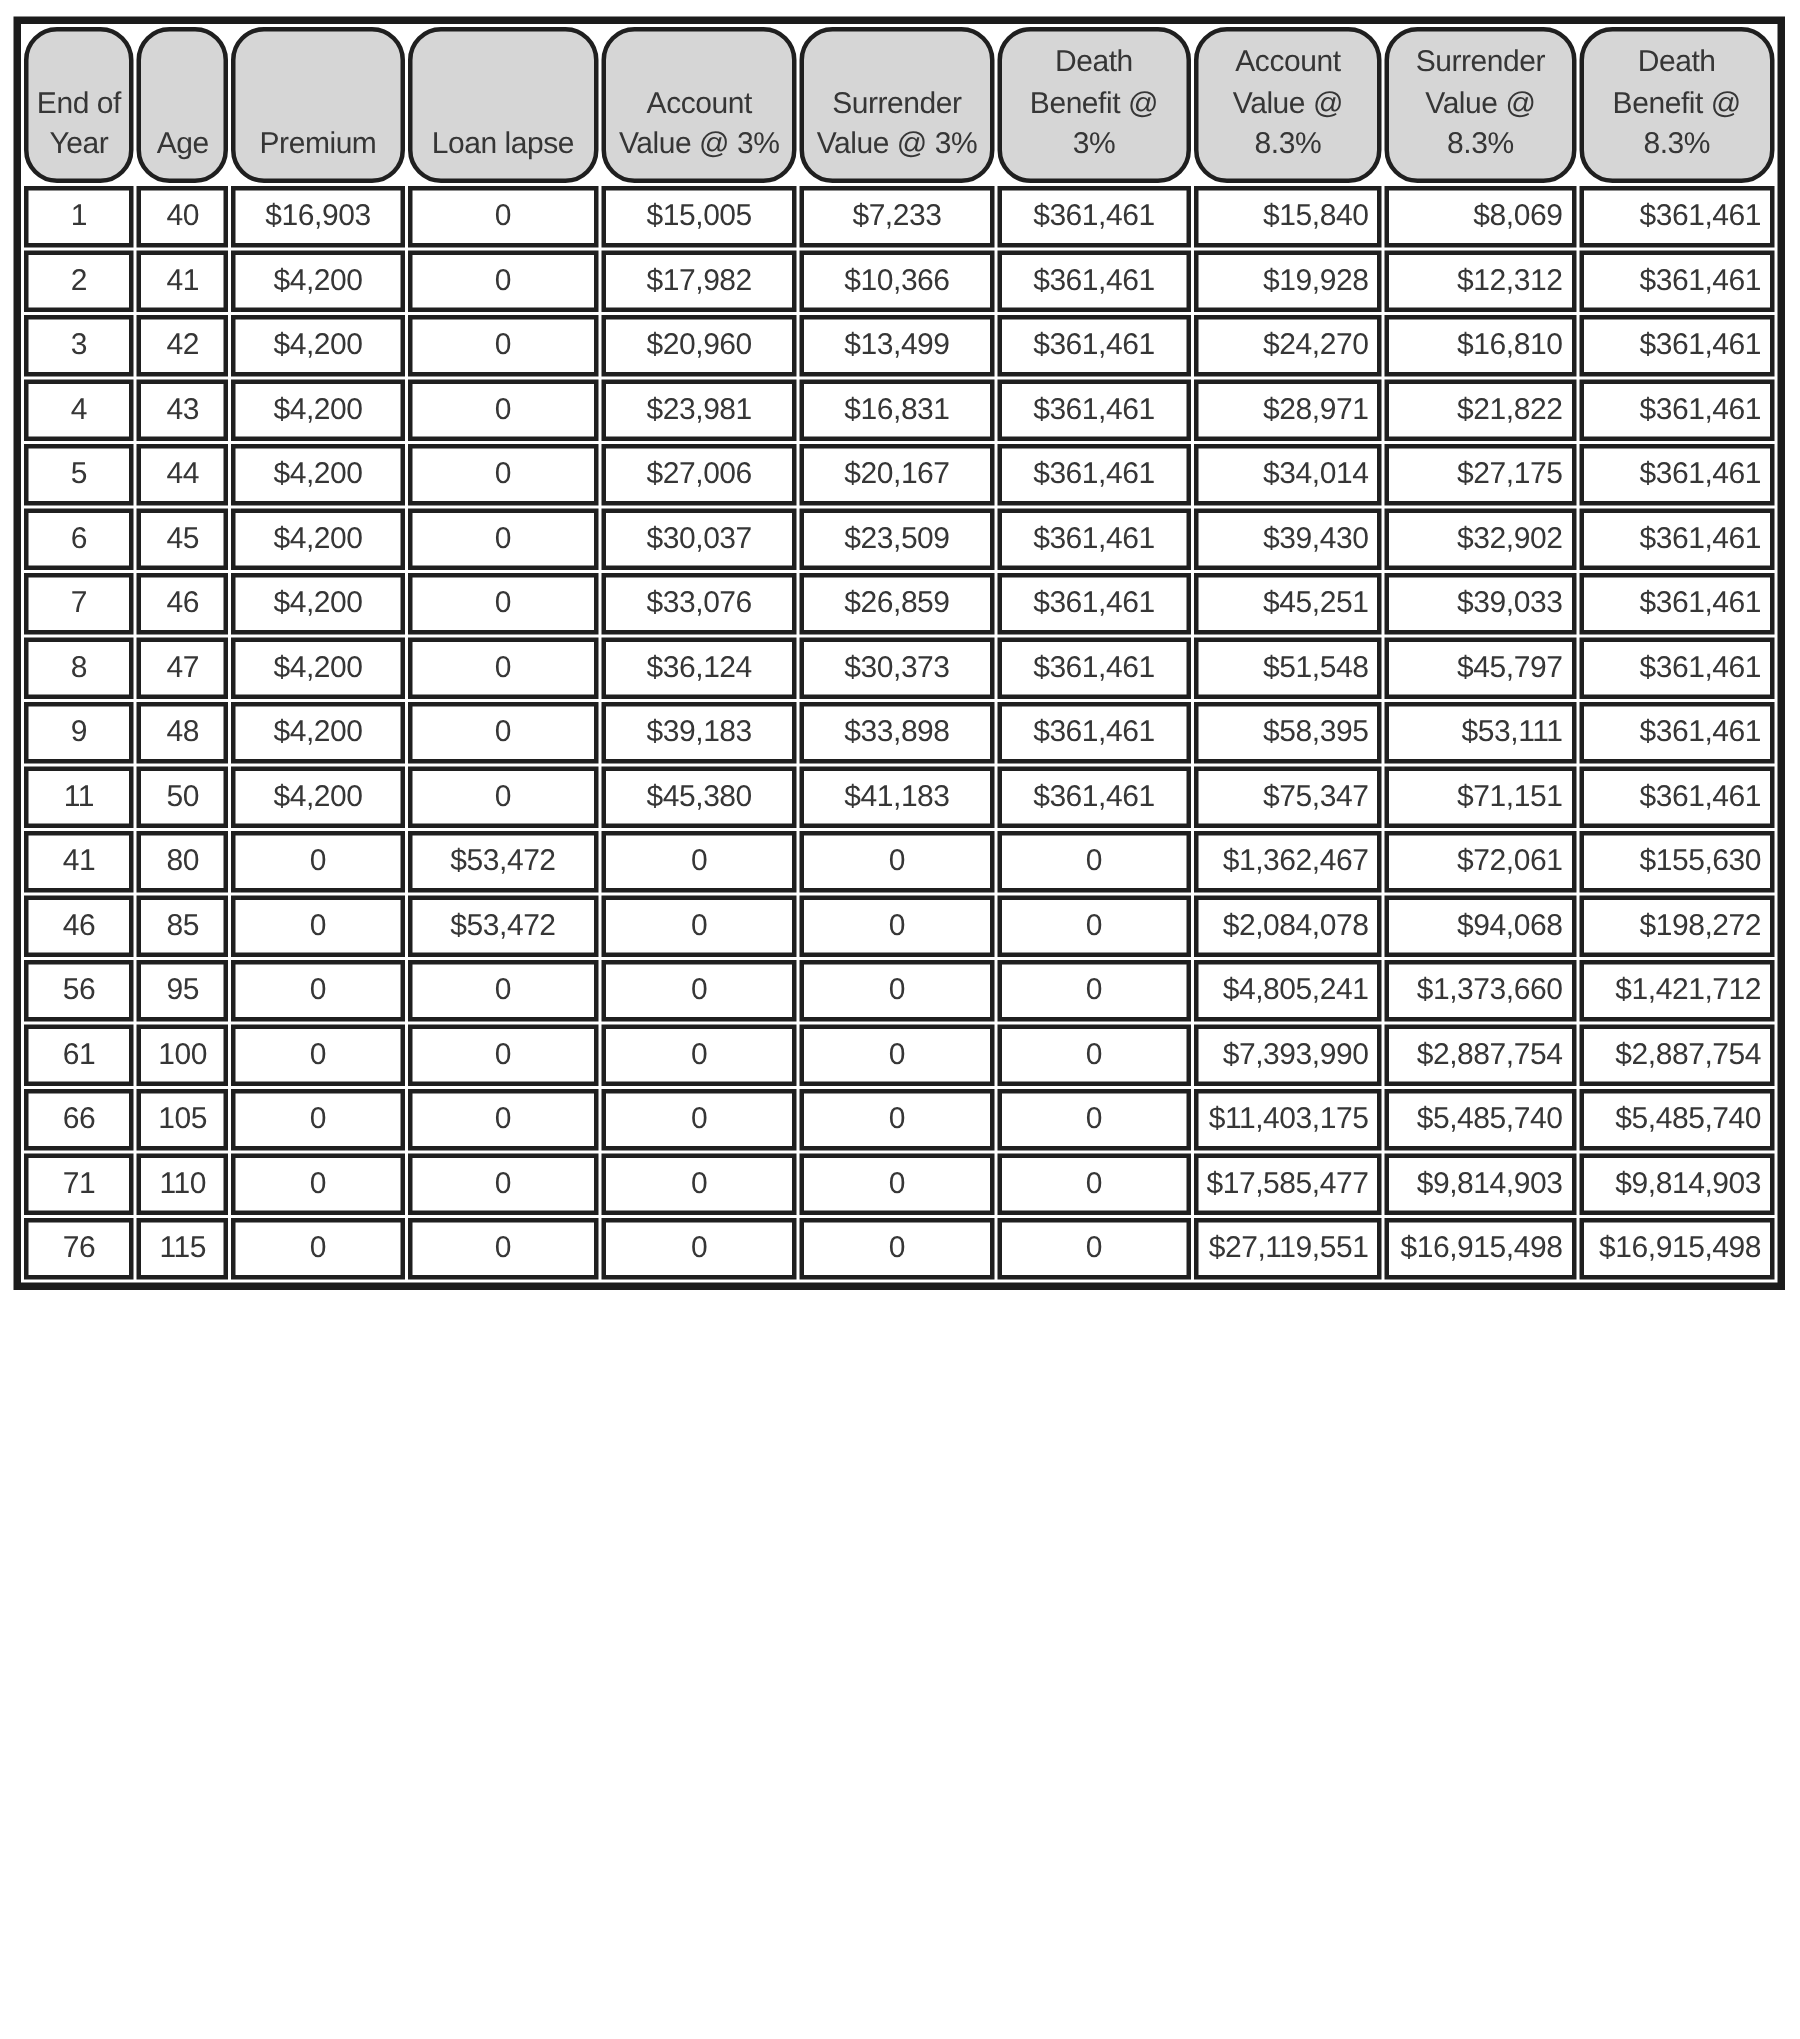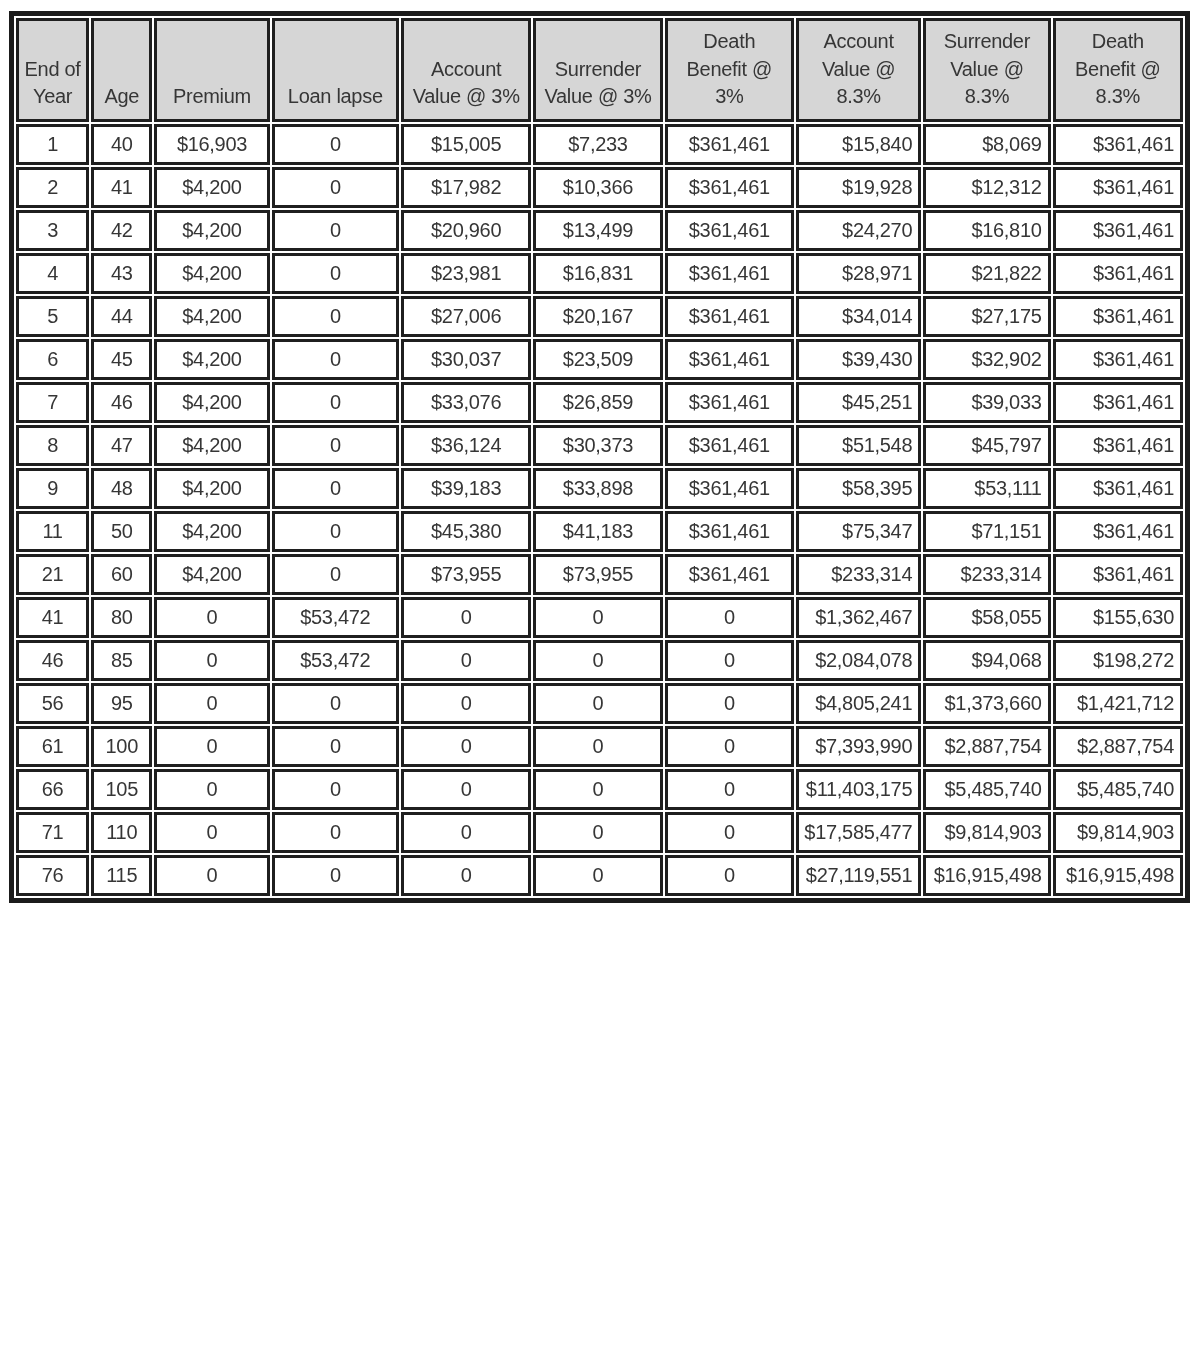--- a/index.html
+++ b/index.html
@@ -34,20 +34,21 @@
     background: #d6d6d6;
     height: 104px;
     vertical-align: bottom;
     text-align: center;
     font-weight: normal;
     font-size: 20px;
     line-height: 1.38;
     white-space: pre-line;
     padding: 4px 2px 8px 2px;
     letter-spacing: -0.3px;
+    border-radius: 22px;
   }
   table.policy-table td {
     background: #ffffff;
     height: 41px;
     font-size: 20px;
     text-align: center;
     vertical-align: middle;
     padding: 0 3px;
     letter-spacing: -0.3px;
   }
@@ -213,41 +214,29 @@
           <td>$4,200</td>
           <td>0</td>
           <td>$45,380</td>
           <td>$41,183</td>
           <td>$361,461</td>
           <td class="align-right">$75,347</td>
           <td class="align-right">$71,151</td>
           <td class="align-right">$361,461</td>
         </tr>
         <tr>
-          <td>21</td>
-          <td>60</td>
-          <td>$4,200</td>
-          <td>0</td>
-          <td>$73,955</td>
-          <td>$73,955</td>
-          <td>$361,461</td>
-          <td class="align-right">$233,314</td>
-          <td class="align-right">$233,314</td>
-          <td class="align-right">$361,461</td>
-        </tr>
-        <tr>
           <td>41</td>
           <td>80</td>
           <td>0</td>
           <td>$53,472</td>
           <td>0</td>
           <td>0</td>
           <td>0</td>
           <td class="align-right">$1,362,467</td>
-          <td class="align-right">$58,055</td>
+          <td class="align-right">$72,061</td>
           <td class="align-right">$155,630</td>
         </tr>
         <tr>
           <td>46</td>
           <td>85</td>
           <td>0</td>
           <td>$53,472</td>
           <td>0</td>
           <td>0</td>
           <td>0</td>

